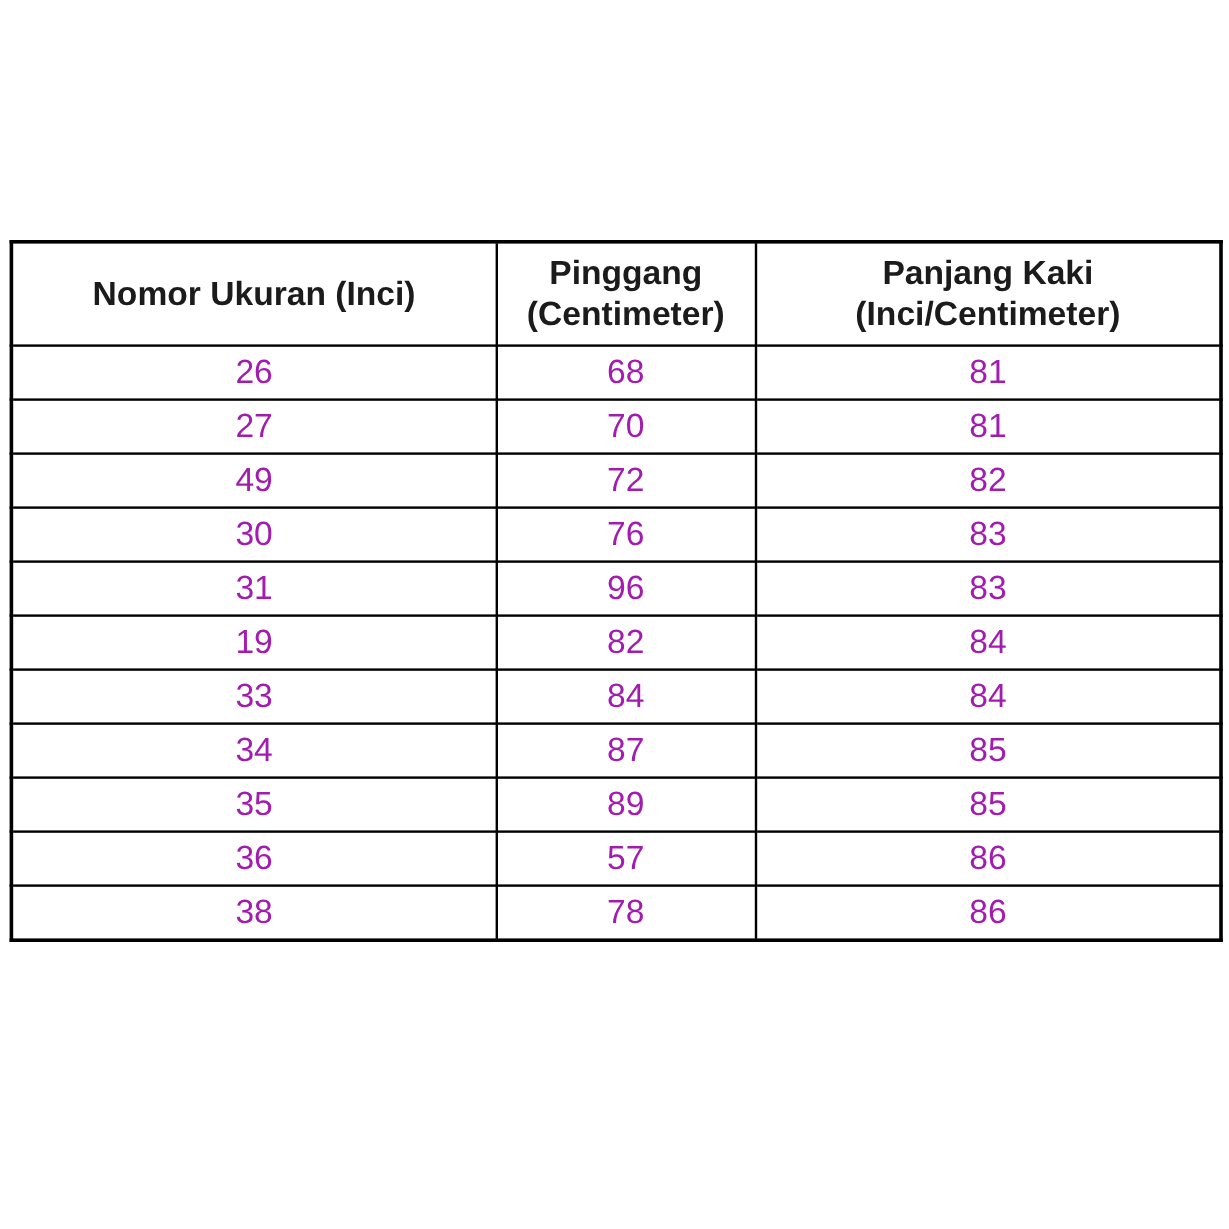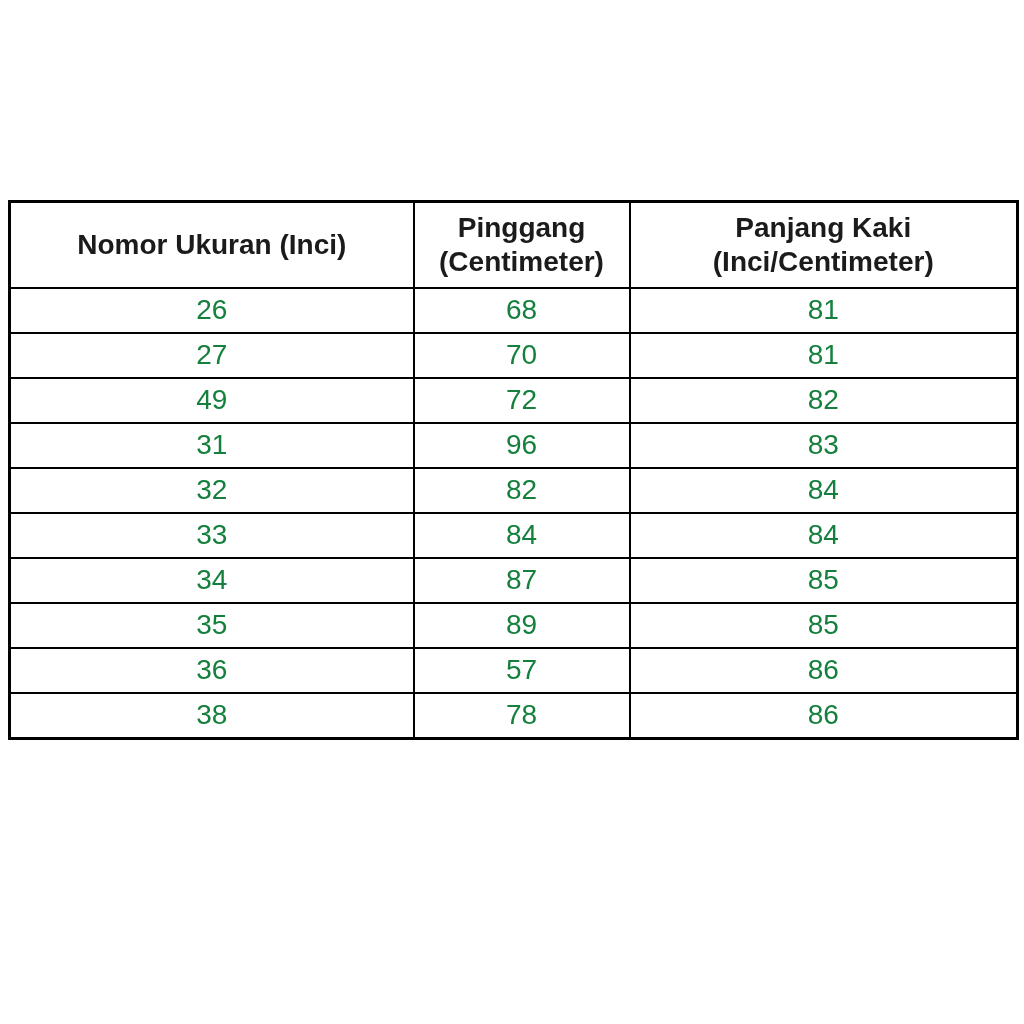--- a/index.html
+++ b/index.html
@@ -42,21 +42,21 @@
     height: 80px;
     line-height: 34px;
     padding: 2px 4px;
     color: #1b1b1b;
   }
   td {
     font-size: 28px;
     font-weight: normal;
     height: 40px;
     padding: 1px 4px 2px 4px;
-    color: #15803d;
+    color: #a21caf;
   }
   th div { pointer-events: none; }
 </style>
 </head>
 <body>
 
 <div class="page">
   <table class="size-chart">
     <colgroup>
       <col class="c1">
@@ -89,26 +89,31 @@
           <td>27</td>
           <td>70</td>
           <td>81</td>
         </tr>
         <tr>
           <td>49</td>
           <td>72</td>
           <td>82</td>
         </tr>
         <tr>
+          <td>30</td>
+          <td>76</td>
+          <td>83</td>
+        </tr>
+        <tr>
           <td>31</td>
           <td>96</td>
           <td>83</td>
         </tr>
         <tr>
-          <td>32</td>
+          <td>19</td>
           <td>82</td>
           <td>84</td>
         </tr>
         <tr>
           <td>33</td>
           <td>84</td>
           <td>84</td>
         </tr>
         <tr>
           <td>34</td>

